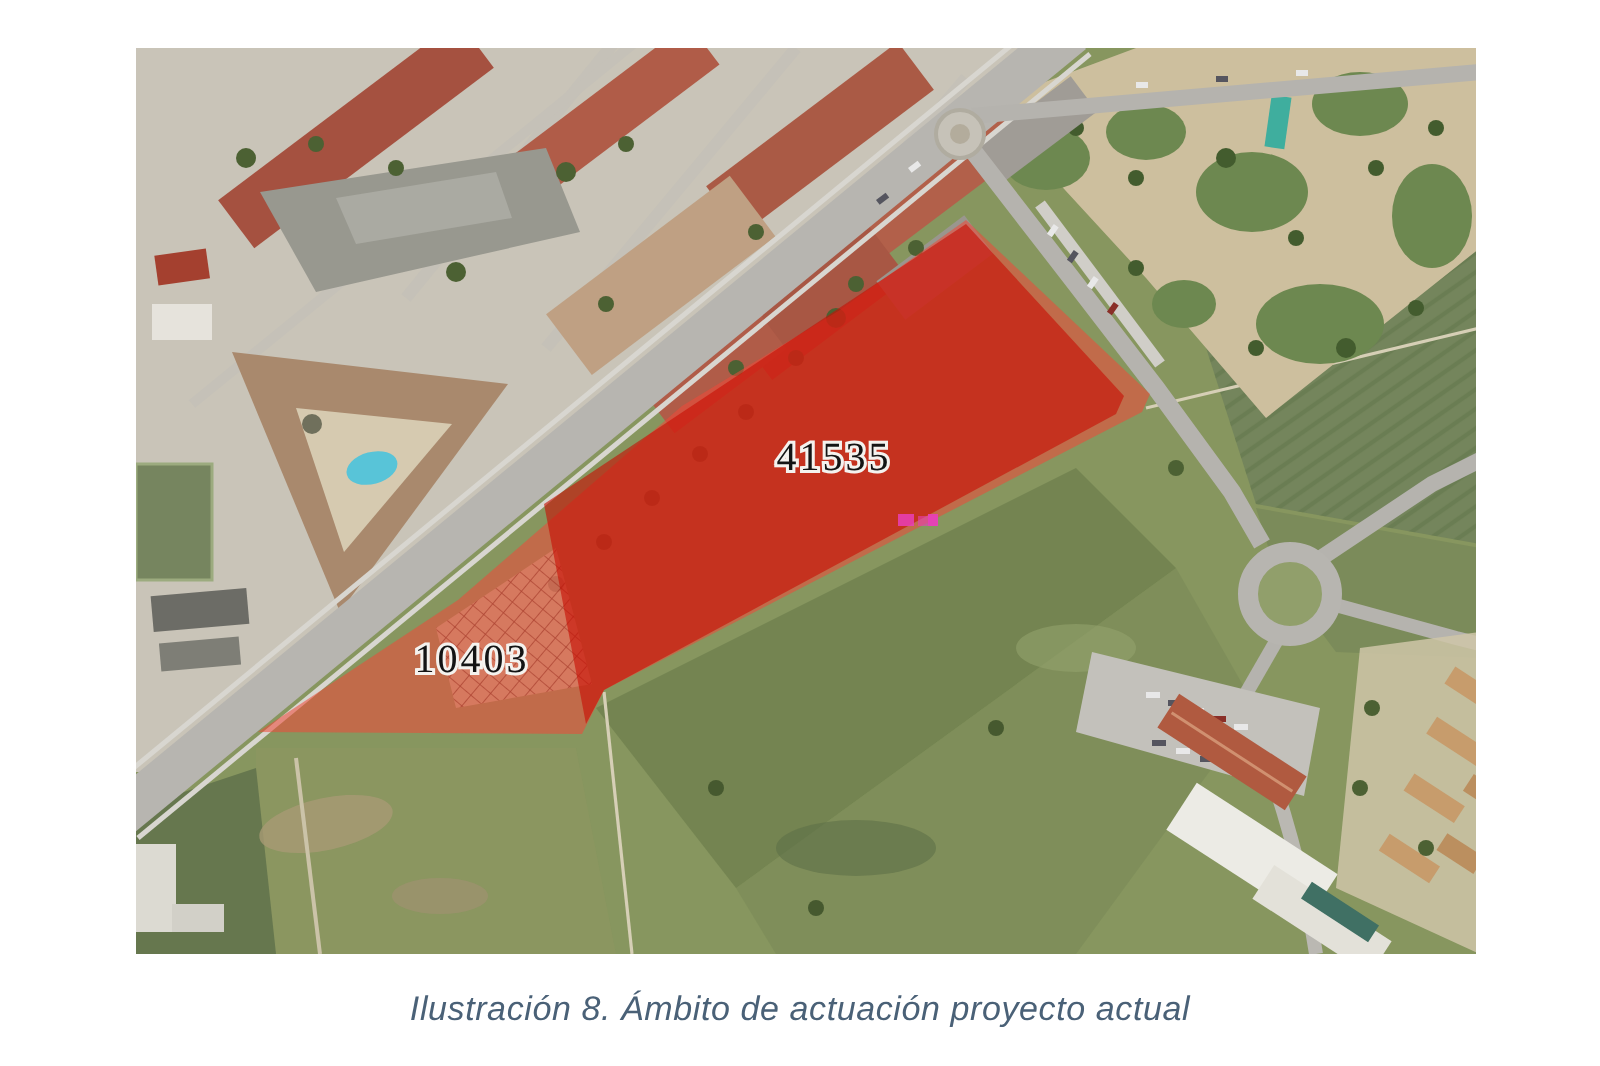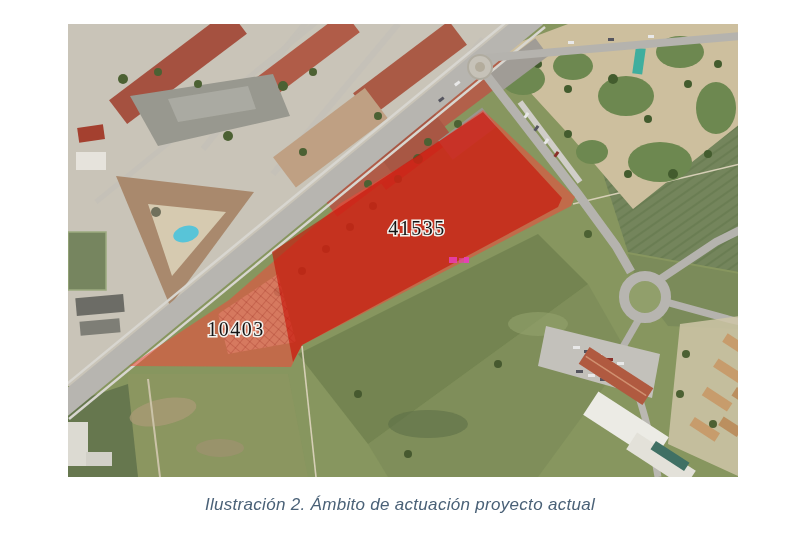--- a/index.html
+++ b/index.html
@@ -207,14 +207,14 @@
         <rect x="381" y="233" width="8" height="6" fill="#e83fb8" opacity="0.85"></rect>
         <rect x="391" y="234" width="10" height="5" fill="#e83fb8" opacity="0.6"></rect>
         <rect x="396" y="233" width="5" height="6" fill="#e83fb8" opacity="0.9"></rect>
       </g>
 
       <text class="parcel-label" x="349" y="211" text-anchor="middle">41535</text>
       <text class="parcel-label" x="168" y="312" text-anchor="middle">10403</text>
     </svg>
   </div>
 
-  <div class="caption">Ilustración 2. Ámbito de actuación proyecto actual</div>
+  <div class="caption">Ilustración 8. Ámbito de actuación proyecto actual</div>
 </div>
 
 </body></html>

